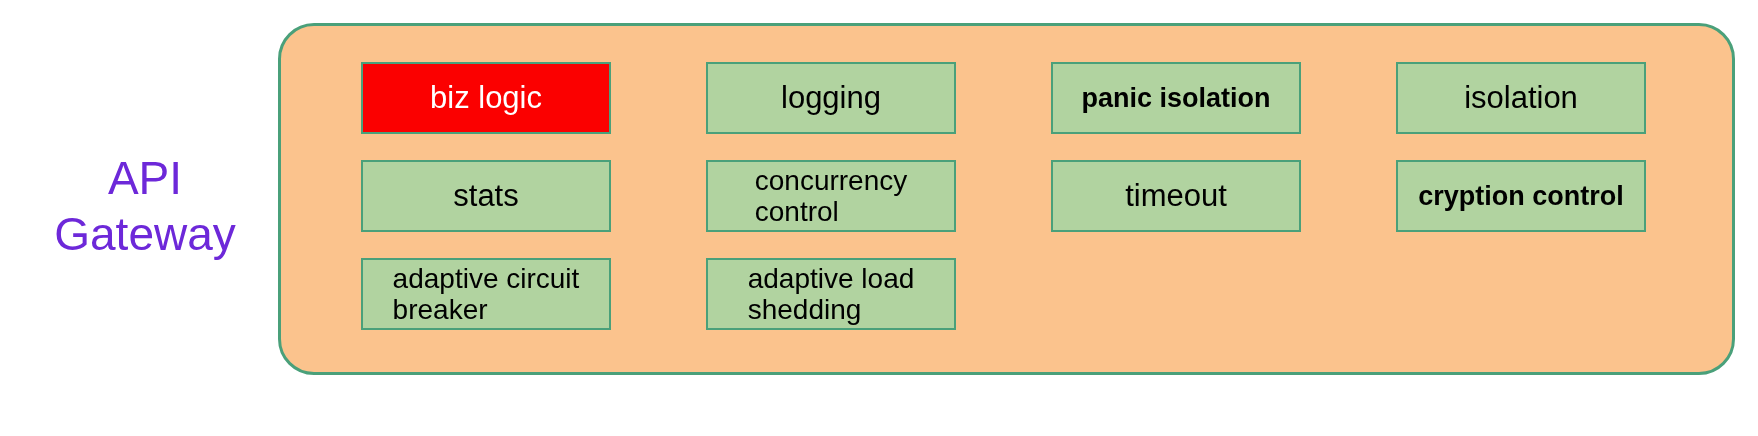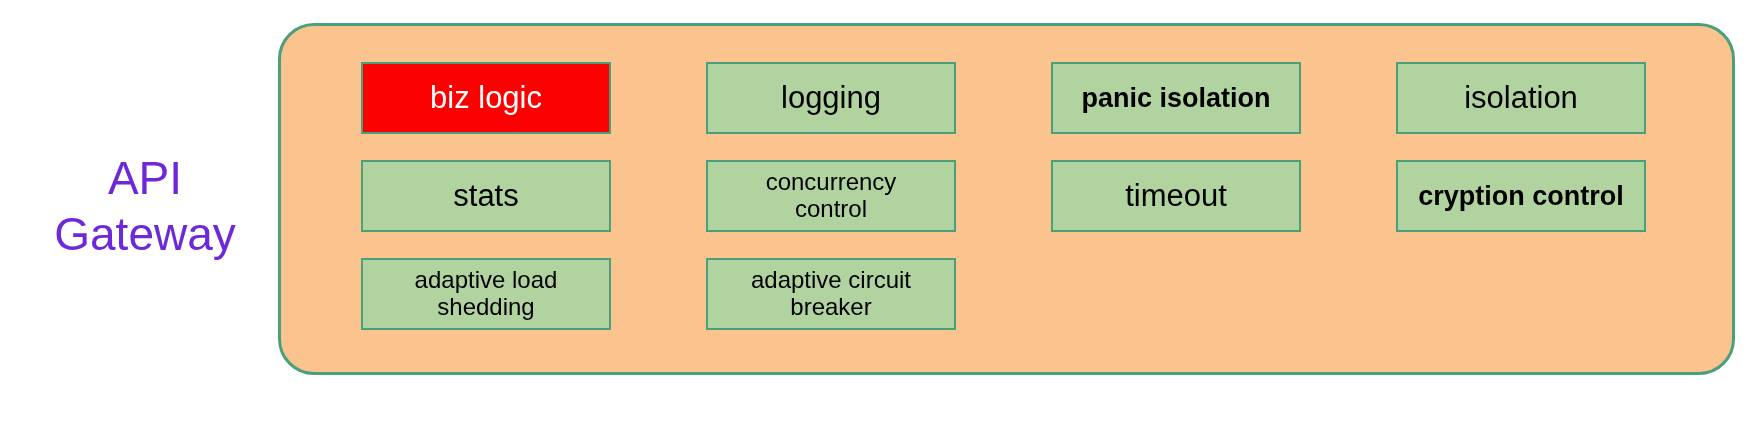--- a/index.html
+++ b/index.html
@@ -60,39 +60,38 @@
   }
 
   .cell {
     box-sizing: border-box;
     background: #b1d3a0;
     border: 2px solid #4aa07a;
     color: #000000;
     display: flex;
     align-items: center;
     justify-content: center;
-    text-align: center;
     font-size: 31px;
     line-height: 1.12;
     white-space: pre-line;
     padding: 0 6px;
   }
 
   .cell.highlight {
     background: #fb0000;
     color: #ffffff;
   }
 
   .cell.small {
     font-size: 27px;
     font-weight: bold;
   }
 
   .cell.two-line {
-    font-size: 24px;
+    font-size: 28px;
   }
 </style>
 </head>
 <body>
 
 <div id="diagram">
 
   <div class="gateway-label">API
 Gateway</div>
 
@@ -100,20 +99,20 @@
     <div class="grid">
         <div class="cell highlight">biz logic</div>
         <div class="cell">logging</div>
         <div class="cell small">panic isolation</div>
         <div class="cell">isolation</div>
         <div class="cell">stats</div>
         <div class="cell two-line">concurrency
 control</div>
         <div class="cell">timeout</div>
         <div class="cell small">cryption control</div>
+        <div class="cell two-line">adaptive circuit
+breaker</div>
         <div class="cell two-line">adaptive load
 shedding</div>
-        <div class="cell two-line">adaptive circuit
-breaker</div>
       </div>
   </div>
 
 </div>
 
 </body></html>

